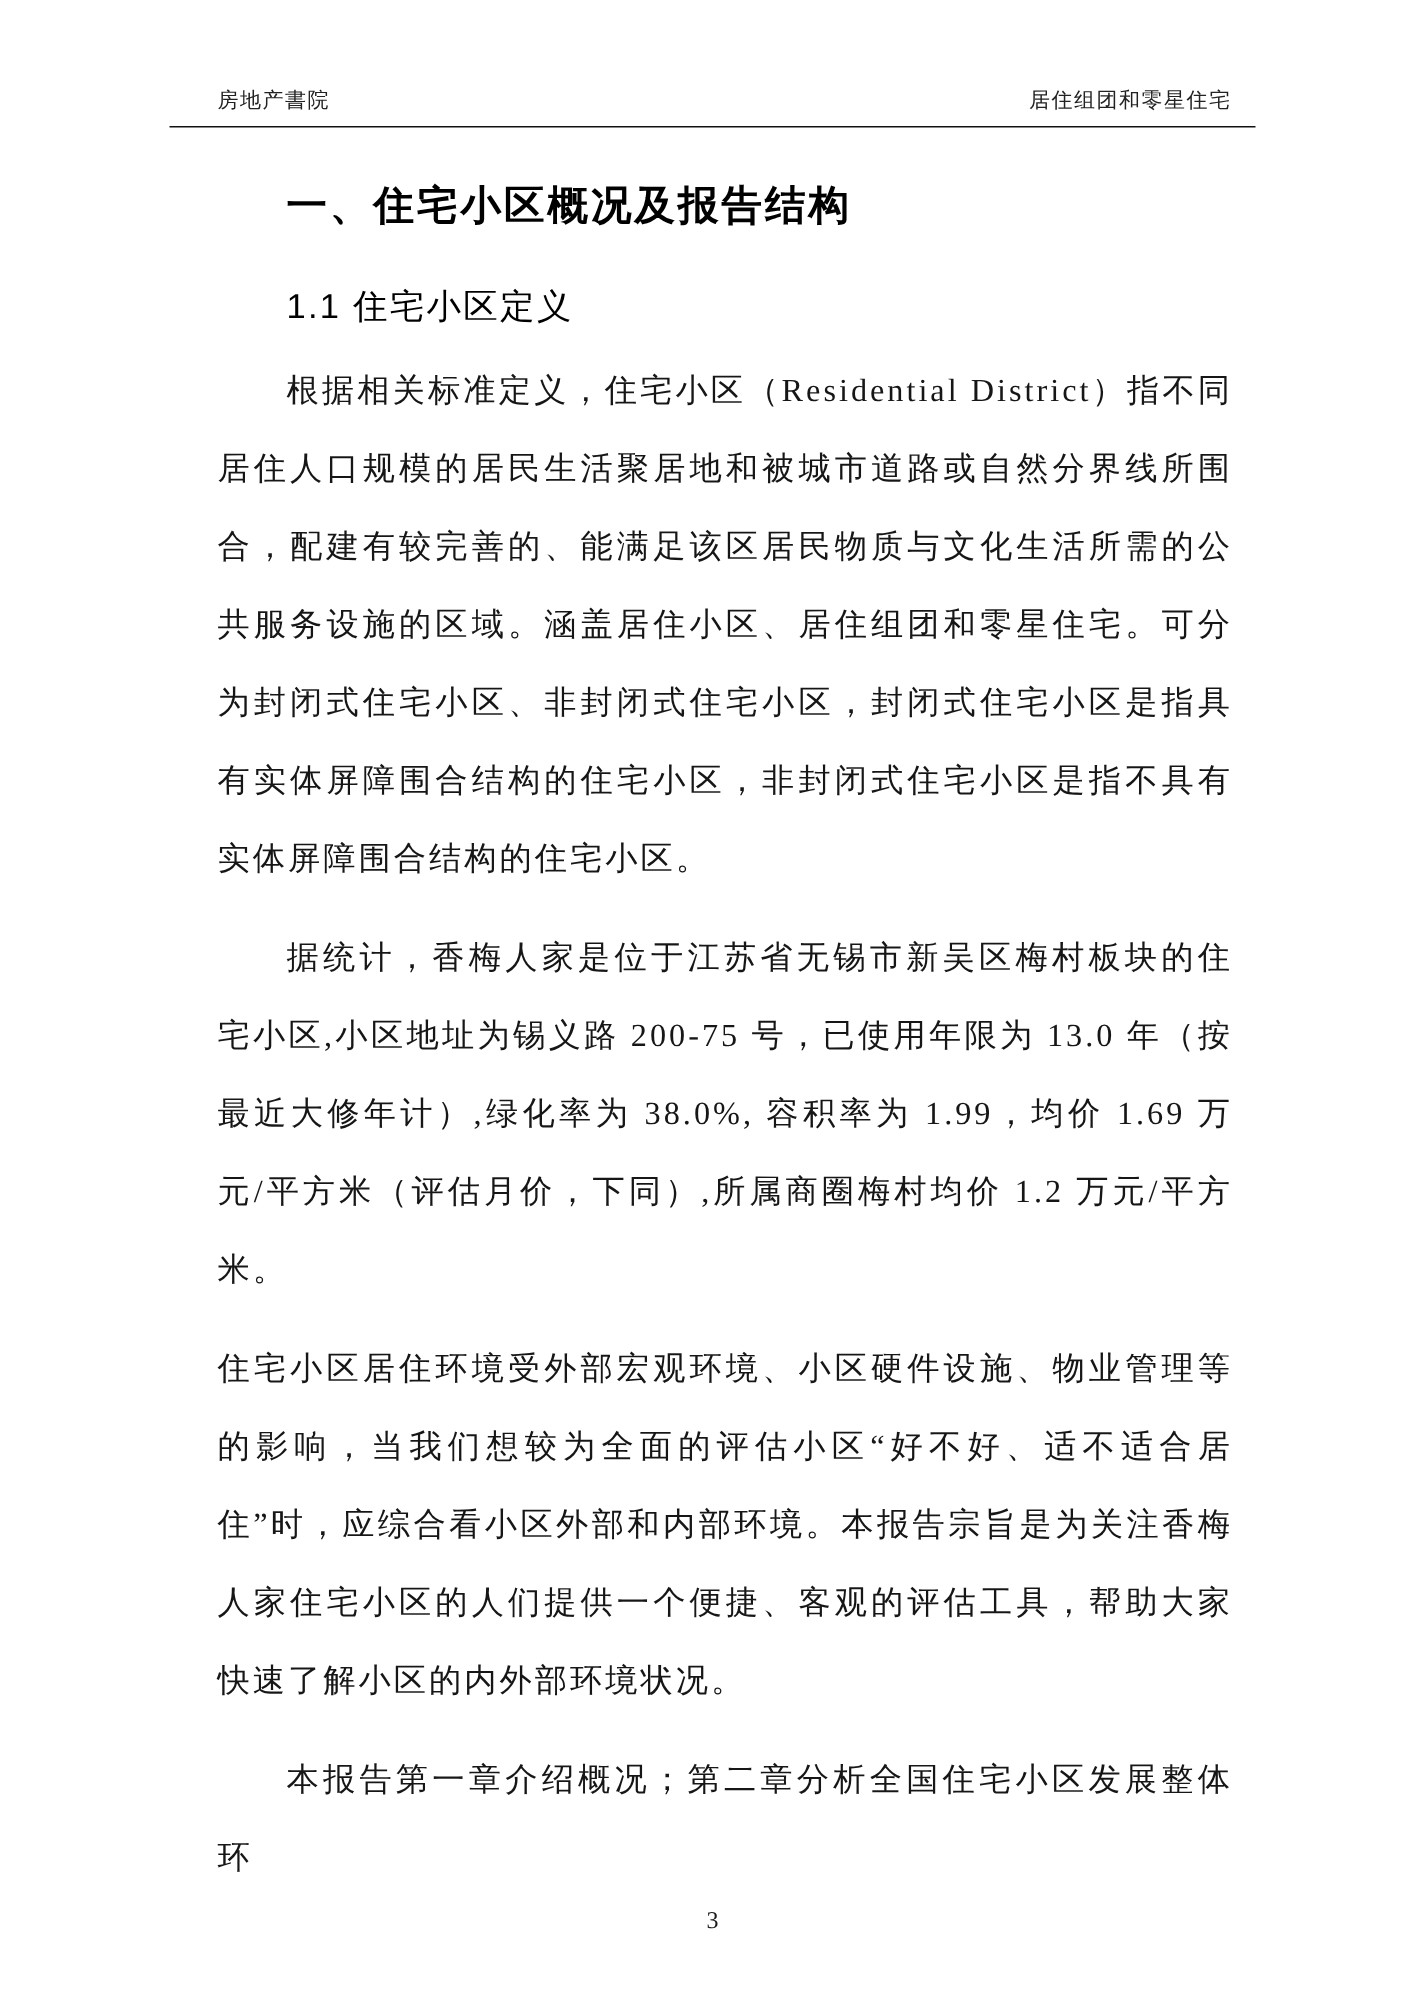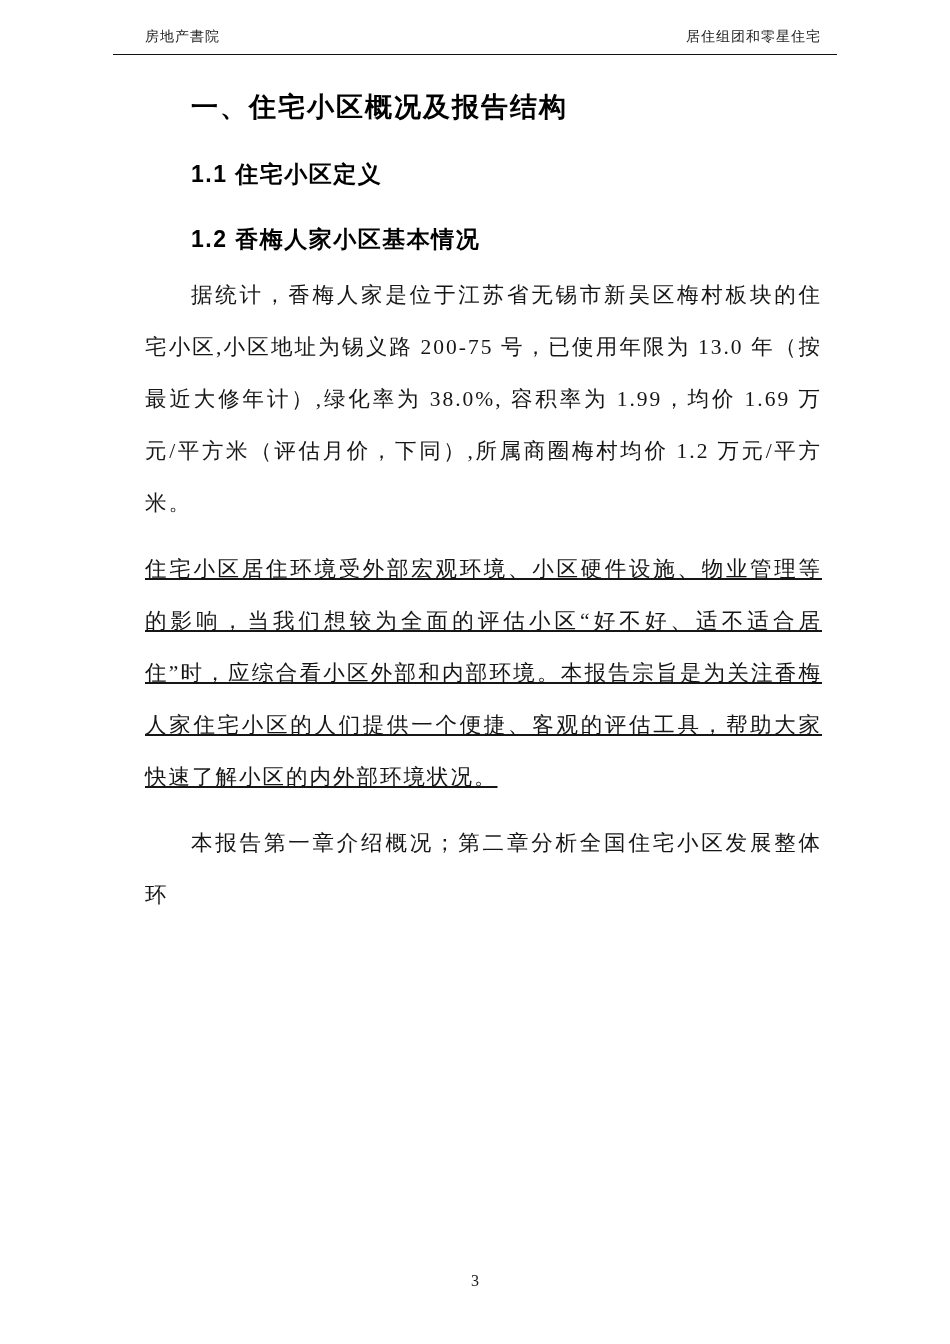--- a/index.html
+++ b/index.html
@@ -12,21 +12,21 @@
     height: 1344px;
     font-family: "Liberation Serif", "DejaVu Serif", serif;
     color: #141414;
     position: relative;
     overflow: hidden;
   }
   .page {
     box-sizing: border-box;
     width: 950px;
     height: 1344px;
-    padding: 28px 113px 0 113px;
+    padding: 58px 113px 0 113px;
     position: relative;
   }
   
   .doc-header {
     display: flex;
     justify-content: space-between;
     align-items: flex-end;
     padding: 0 16px 8px 32px;
     font-size: 14px;
     letter-spacing: 1px;
@@ -45,40 +45,39 @@
   h1.doc-title {
     font-family: "Liberation Sans", "DejaVu Sans", sans-serif;
     font-weight: bold;
     font-size: 27px;
     letter-spacing: 2px;
     margin: 34px 0 16px 46px;
     color: #000000;
   }
   h2.section-heading {
     font-family: "Liberation Sans", "DejaVu Sans", sans-serif;
-    font-weight: bold;
+    font-weight: normal;
     font-size: 23px;
     letter-spacing: 1.5px;
     margin: 34px 0 0 46px;
     color: #000000;
   }
   p.body-par {
     font-size: 21.5px;
     line-height: 52px;
     letter-spacing: 2px;
     text-align: justify;
     margin: 14px 0 0 0;
     color: #161616;
   }
   p.body-par.indent {
     text-indent: 46px;
   }
   p.body-par.no-indent {
     text-indent: 0;
-    text-decoration: underline;
   }
   
   .doc-footer {
     position: absolute;
     bottom: 54px;
     left: 0;
     width: 950px;
     text-align: center;
     font-size: 16px;
     color: #1a1a1a;
@@ -94,22 +93,22 @@
     <span>居住组团和零星住宅</span>
   </div>
   <hr class="header-rule">
 
   <div class="content">
 
     <h1 class="doc-title">一、住宅小区概况及报告结构</h1>
 
     <h2 class="section-heading">1.1 住宅小区定义</h2>
 
+    <p class="body-par indent">根据相关标准定义，住宅小区（Residential District）指不同居住人口规模的居民生活聚居地和被城市道路或自然分界线所围合，配建有较完善的、能满足该区居民物质与文化生活所需的公共服务设施的区域。涵盖居住小区、居住组团和零星住宅。可分为封闭式住宅小区、非封闭式住宅小区，封闭式住宅小区是指具有实体屏障围合结构的住宅小区，非封闭式住宅小区是指不具有实体屏障围合结构的住宅小区。</p>
 
-    <h2 class="section-heading">1.2 香梅人家小区基本情况</h2>
 
     <p class="body-par indent">据统计，香梅人家是位于江苏省无锡市新吴区梅村板块的住宅小区,小区地址为锡义路 200-75 号，已使用年限为 13.0 年（按最近大修年计）,绿化率为 38.0%, 容积率为 1.99，均价 1.69 万元/平方米（评估月价，下同）,所属商圈梅村均价 1.2 万元/平方米。</p>
 
 
     <p class="body-par no-indent">住宅小区居住环境受外部宏观环境、小区硬件设施、物业管理等的影响，当我们想较为全面的评估小区“好不好、适不适合居住”时，应综合看小区外部和内部环境。本报告宗旨是为关注香梅人家住宅小区的人们提供一个便捷、客观的评估工具，帮助大家快速了解小区的内外部环境状况。</p>
 
     <p class="body-par indent">本报告第一章介绍概况；第二章分析全国住宅小区发展整体环</p>
 
   </div>
 

